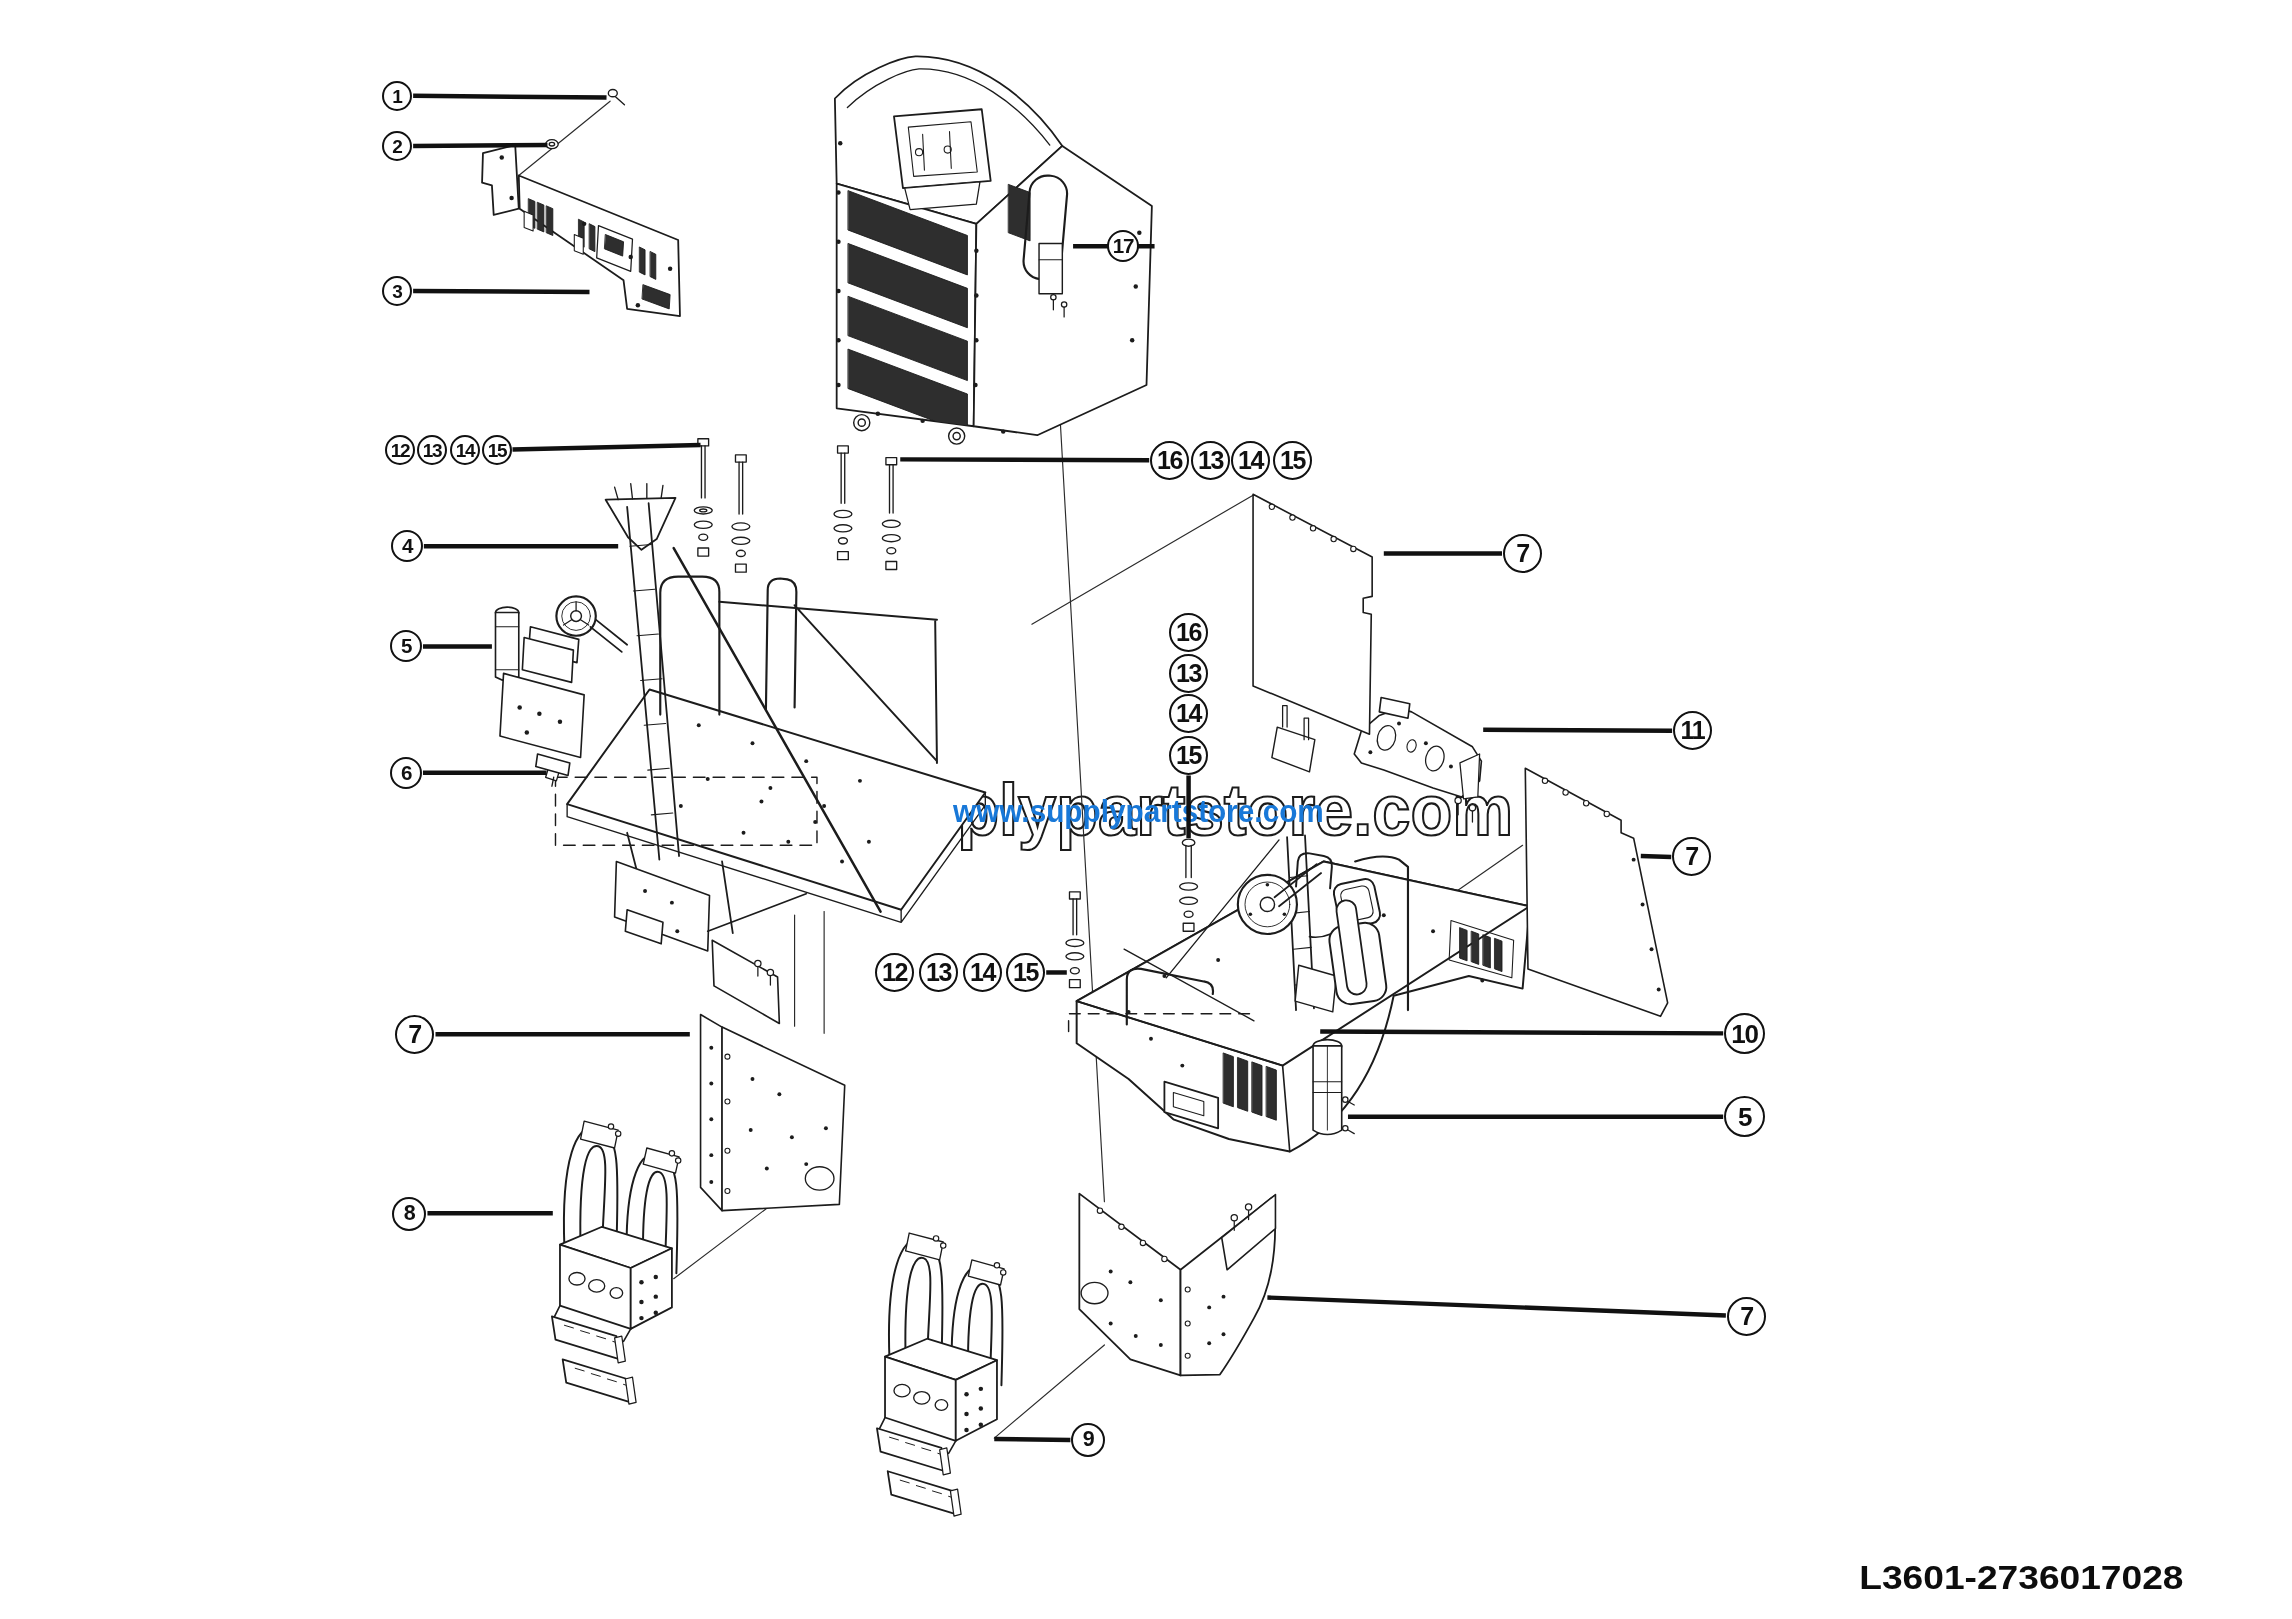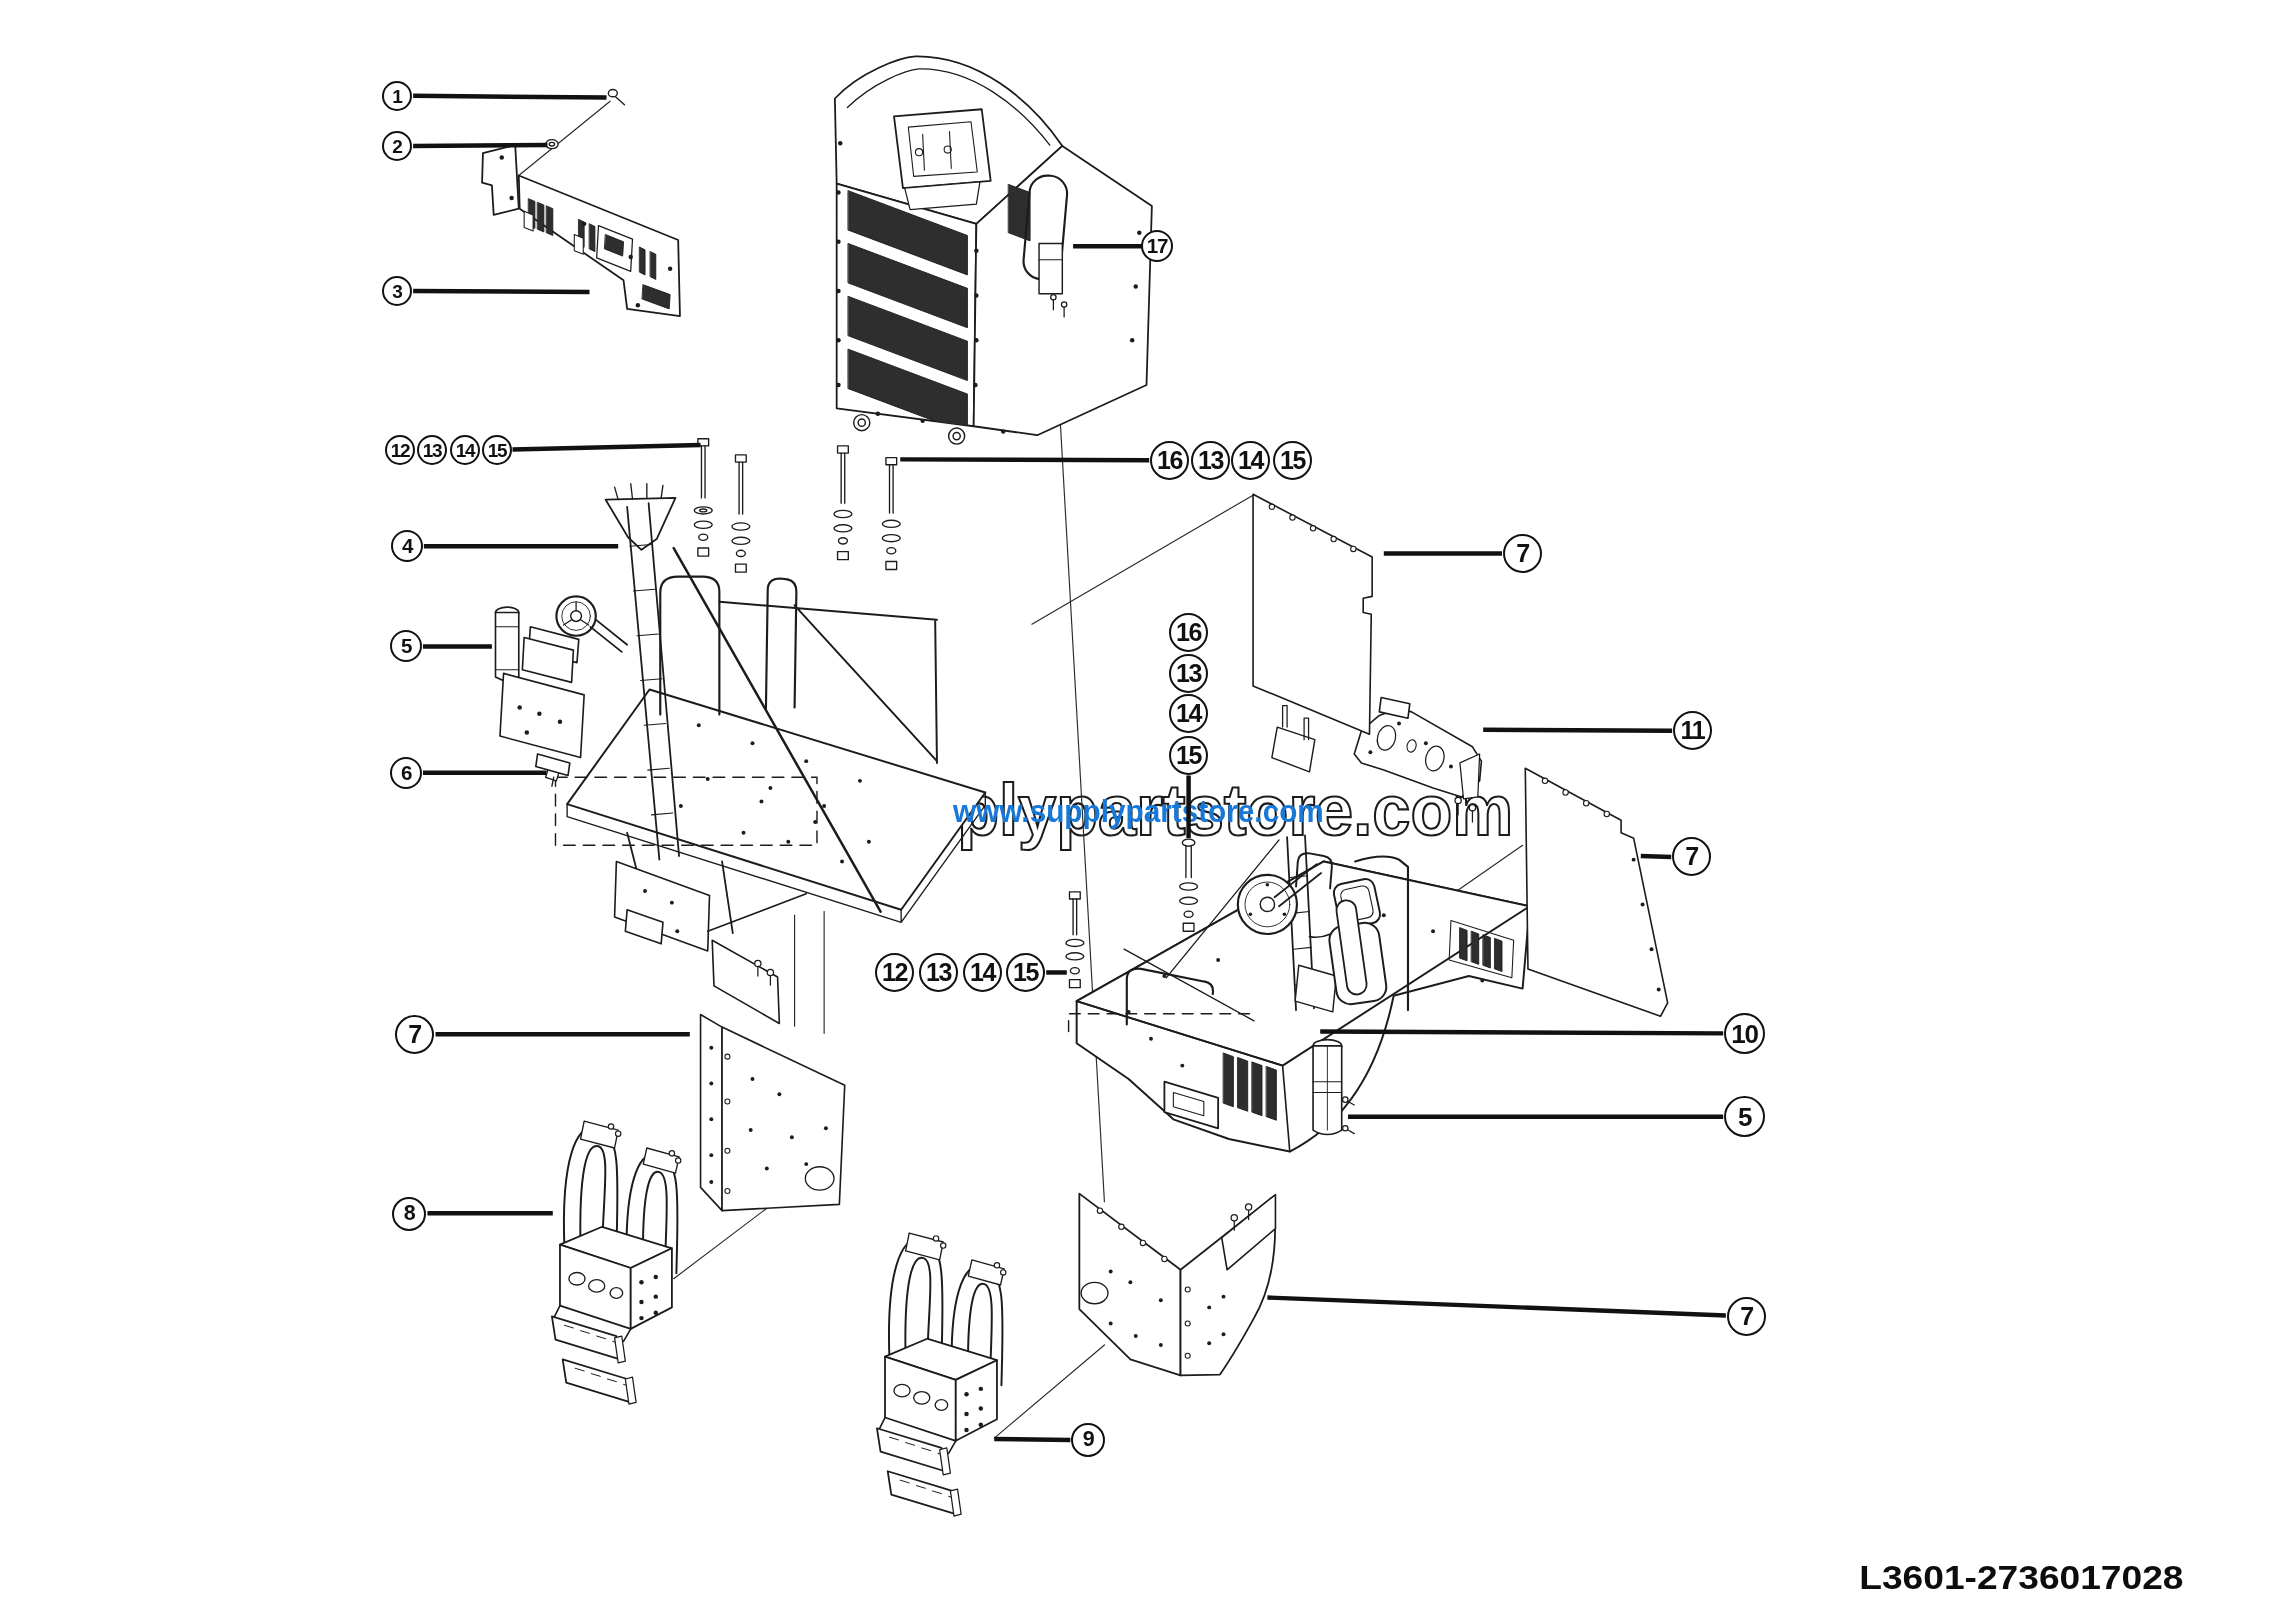--- a/index.html
+++ b/index.html
@@ -541,21 +541,21 @@
       <div class="callout" style="left: 417px; top: 435px; height: 30px; width: 30px; font-size: 19px;">13</div>
       <div class="callout" style="left: 450px; top: 435px; height: 30px; width: 30px; font-size: 19px;">14</div>
       <div class="callout" style="left: 482px; top: 435px; height: 30px; width: 30px; font-size: 19px;">15</div>
       <div class="callout" style="left: 391px; top: 530px; height: 32px; width: 32px; font-size: 20.6px;">4</div>
       <div class="callout" style="left: 390px; top: 630px; height: 32px; width: 32px; font-size: 20.6px;">5</div>
       <div class="callout" style="left: 390px; top: 757px; height: 32px; width: 32px; font-size: 20.6px;">6</div>
       <div class="callout" style="left: 1150px; top: 441px; height: 39px; width: 39px; font-size: 25px;">16</div>
       <div class="callout" style="left: 1191px; top: 441px; height: 39px; width: 39px; font-size: 25px;">13</div>
       <div class="callout" style="left: 1231px; top: 441px; height: 39px; width: 39px; font-size: 25px;">14</div>
       <div class="callout" style="left: 1273px; top: 441px; height: 39px; width: 39px; font-size: 25px;">15</div>
-      <div class="callout" style="left: 1141px; top: 230px; height: 32px; width: 32px; font-size: 20.6px;">17</div>
+      <div class="callout" style="left: 1107px; top: 230px; height: 32px; width: 32px; font-size: 20.6px;">17</div>
       <div class="callout" style="left: 1503px; top: 534px; height: 39px; width: 39px; font-size: 25px;">7</div>
       <div class="callout" style="left: 1169px; top: 613px; height: 39px; width: 39px; font-size: 25px;">16</div>
       <div class="callout" style="left: 1169px; top: 654px; height: 39px; width: 39px; font-size: 25px;">13</div>
       <div class="callout" style="left: 1169px; top: 694px; height: 39px; width: 39px; font-size: 25px;">14</div>
       <div class="callout" style="left: 1169px; top: 736px; height: 39px; width: 39px; font-size: 25px;">15</div>
       <div class="callout" style="left: 1673px; top: 711px; height: 39px; width: 39px; font-size: 25px; text-align: center;">11</div>
       <div class="callout" style="left: 1672px; top: 837px; height: 39px; width: 39px; font-size: 25px;">7</div>
       <div class="callout" style="left: 395px; top: 1015px; height: 39px; width: 39px; font-size: 25px;">7</div>
       <div class="callout" style="left: 875px; top: 953px; height: 39px; width: 39px; font-size: 25px;">12</div>
       <div class="callout" style="left: 919px; top: 953px; height: 39px; width: 39px; font-size: 25px;">13</div>

